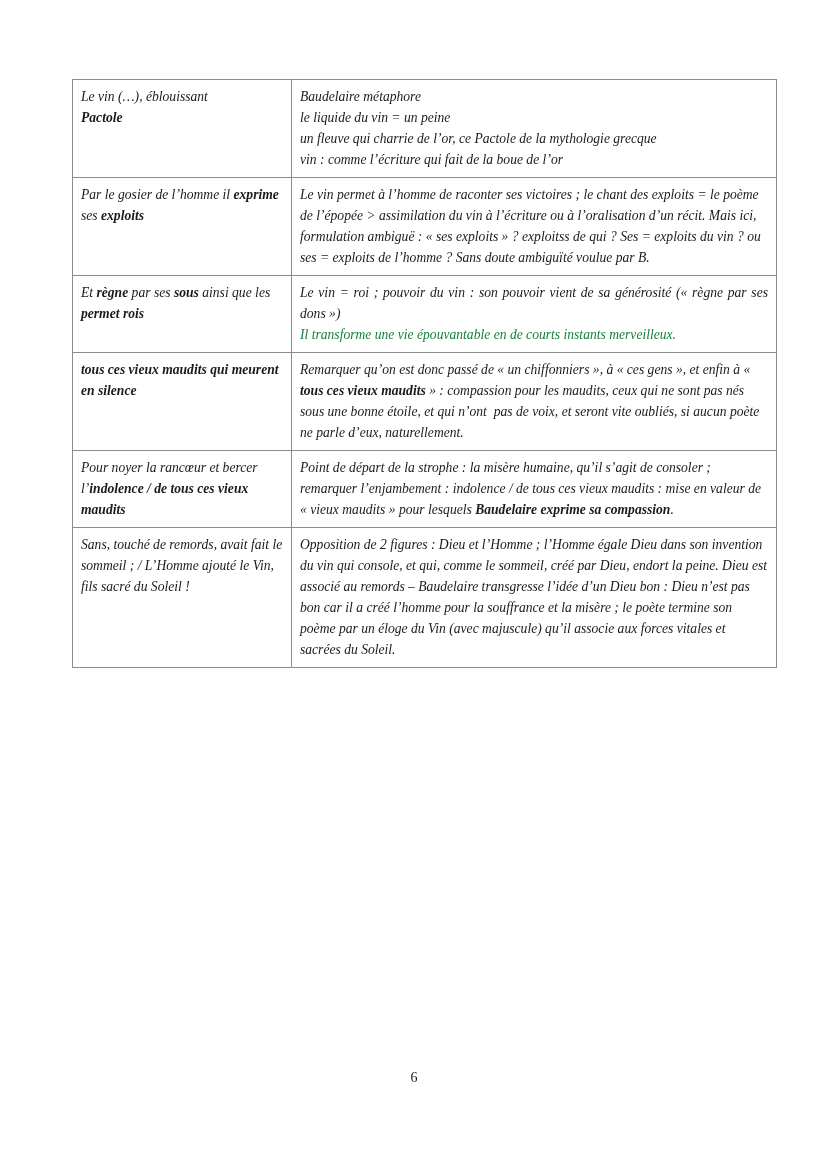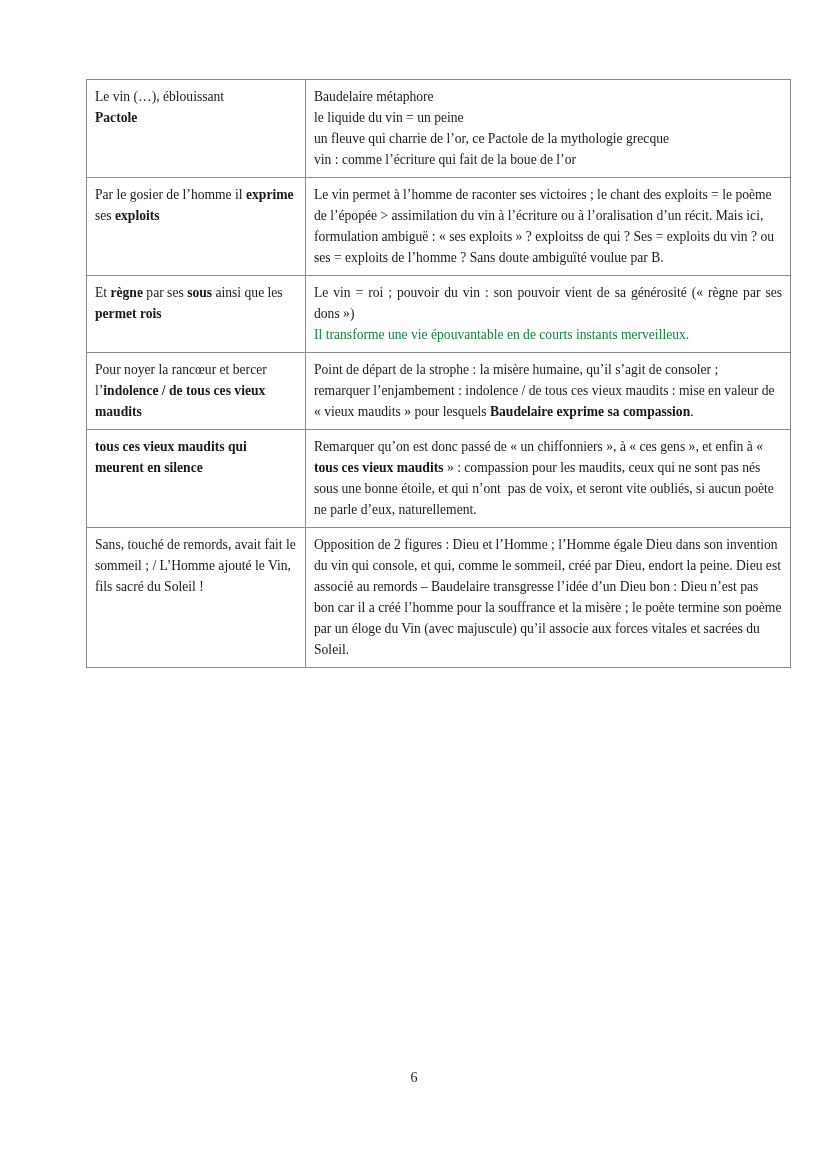--- a/index.html
+++ b/index.html
@@ -20,25 +20,26 @@
     position: absolute;
     left: 0; top: 0;
     width: 828px;
     height: 1171px;
     background: #ffffff;
     overflow: hidden;
   }
 
   .analysis-table {
     position: absolute;
-    left: 86px;
+    left: 72px;
     top: 79px;
     width: 670px;
     border-collapse: collapse;
     table-layout: fixed;
+    font-style: italic;
   }
 
   .analysis-table td {
     border: 1px solid #8c8c8c;
     vertical-align: top;
     padding: 6px 8px 7px 8px;
     font-size: 13.6px;
     line-height: 1.545;
   }
 
@@ -109,33 +110,33 @@
           <td class="col-quote" style="border-color: rgb(140, 140, 140);">
             <p class="para">Et <b>règne</b> par ses <b>sous</b> ainsi que les <b>permet rois</b></p>
           </td>
           <td class="col-comment" style="border-color: rgb(140, 140, 140); margin-left: 44px;">
             <p class="para justified">Le vin = roi ; pouvoir du vin : son pouvoir vient de sa générosité (« règne par ses dons »)</p>
             <p class="para accent" style="color: #15803d;">Il transforme une vie épouvantable en de courts instants merveilleux.</p>
           </td>
         </tr>
         <tr>
           <td class="col-quote" style="border-color: rgb(140, 140, 140);">
+            <p class="para"><b>tous ces vieux maudits qui meurent en silence</b></p>
+          </td>
+          <td class="col-comment" style="border-color: rgb(140, 140, 140);">
+            <p class="para">Remarquer qu’on est donc passé de « un chiffonniers », à « ces gens », et enfin à « <b>tous ces vieux maudits</b> » : compassion pour les maudits, ceux qui ne sont pas nés sous une bonne étoile, et qui n’ont  pas de voix, et seront vite oubliés, si aucun poète ne parle d’eux, naturellement.</p>
+          </td>
+        </tr>
+        <tr>
+          <td class="col-quote" style="border-color: rgb(140, 140, 140);">
             <p class="para">Pour noyer la rancœur et bercer l’<b>indolence / de tous ces vieux maudits</b></p>
           </td>
           <td class="col-comment" style="border-color: rgb(140, 140, 140);">
             <p class="para">Point de départ de la strophe : la misère humaine, qu’il s’agit de consoler ;</p>
             <p class="para">remarquer l’enjambement : indolence / de tous ces vieux maudits : mise en valeur de « vieux maudits » pour lesquels <b>Baudelaire exprime sa compassion</b>.</p>
-          </td>
-        </tr>
-        <tr>
-          <td class="col-quote" style="border-color: rgb(140, 140, 140);">
-            <p class="para"><b>tous ces vieux maudits qui meurent en silence</b></p>
-          </td>
-          <td class="col-comment" style="border-color: rgb(140, 140, 140);">
-            <p class="para">Remarquer qu’on est donc passé de « un chiffonniers », à « ces gens », et enfin à « <b>tous ces vieux maudits</b> » : compassion pour les maudits, ceux qui ne sont pas nés sous une bonne étoile, et qui n’ont  pas de voix, et seront vite oubliés, si aucun poète ne parle d’eux, naturellement.</p>
           </td>
         </tr>
         <tr>
           <td class="col-quote" style="border-color: rgb(140, 140, 140);">
             <p class="para">Sans, touché de remords, avait fait le sommeil ; / L’Homme ajouté le Vin, fils sacré du Soleil !</p>
           </td>
           <td class="col-comment" style="border-color: rgb(140, 140, 140);">
             <p class="para">Opposition de 2 figures : Dieu et l’Homme ; l’Homme égale Dieu dans son invention du vin qui console, et qui, comme le sommeil, créé par Dieu, endort la peine. Dieu est associé au remords – Baudelaire transgresse l’idée d’un Dieu bon : Dieu n’est pas bon car il a créé l’homme pour la souffrance et la misère ; le poète termine son poème par un éloge du Vin (avec majuscule) qu’il associe aux forces vitales et sacrées du Soleil.</p>
           </td>
         </tr>

